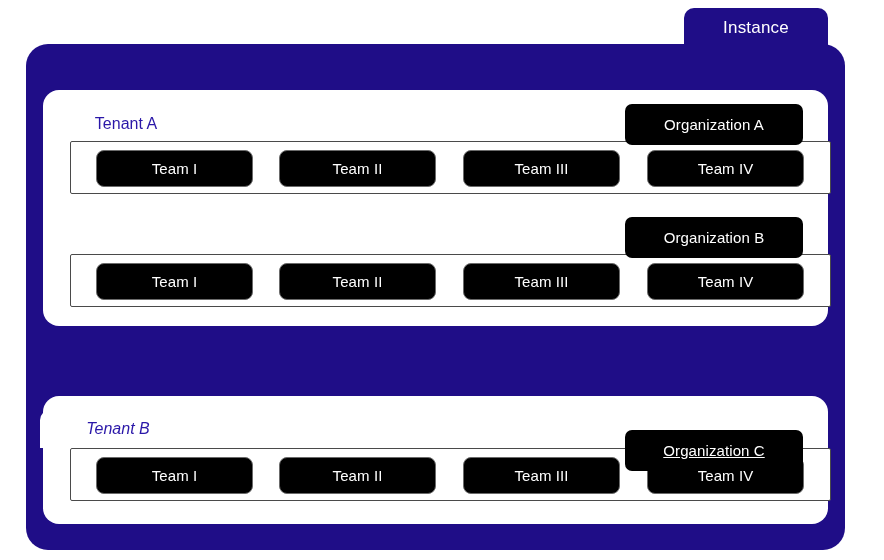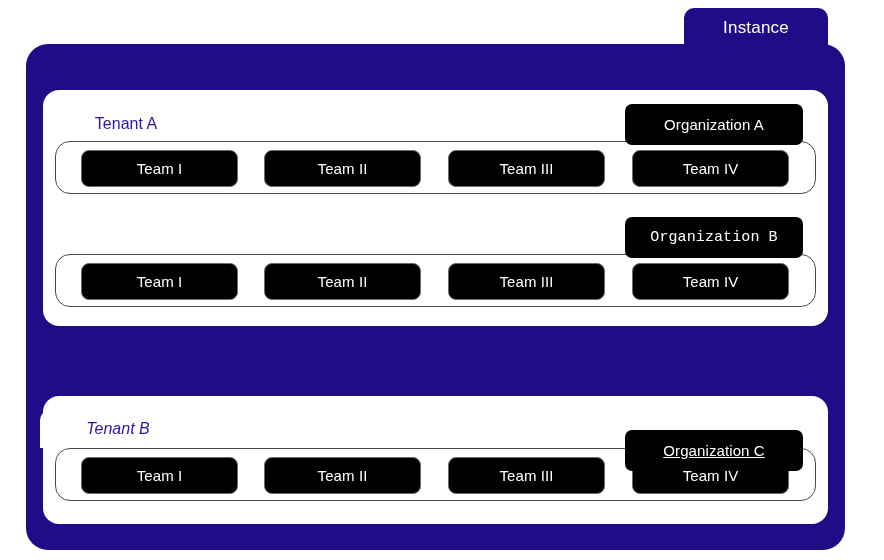--- a/index.html
+++ b/index.html
@@ -84,25 +84,26 @@
     align-items: center;
     justify-content: center;
     z-index: 6;
     letter-spacing: 0.1px;
   }
 
   .org-row {
     position: absolute;
     background: #ffffff;
     border: 1.5px solid #4a4a4a;
-    border-radius: 15px;
+    border-radius: 2px;
     box-sizing: border-box;
     display: flex;
     align-items: center;
     z-index: 5;
+    margin-left: 15px;
   }
 
   
   .team-box {
     position: absolute;
     height: 37px;
     background: #000000;
     border: 1.5px solid #6b6b6b;
     border-radius: 8px;
     box-sizing: border-box;
@@ -126,21 +127,21 @@
   <div class="tenant-panel" style="left:43px; top:90px; width:785px; height:236px;"></div>
 
   <div class="org-tab" style="left:625px; top:104px; width:178px;">Organization A</div>
   <div class="org-row" style="left:55px; top:141px; width:761px; height:53px;">
     <div class="team-box" style="left:25px; top:8px; width:157px;">Team I</div>
     <div class="team-box" style="left:208px; top:8px; width:157px;">Team II</div>
     <div class="team-box" style="left:392px; top:8px; width:157px;">Team III</div>
     <div class="team-box" style="left:576px; top:8px; width:157px;">Team IV</div>
   </div>
 
-  <div class="org-tab" style="left:625px; top:217px; width:178px;font-family:Liberation Mono, monospace;">Organization B</div>
+  <div class="org-tab" style="left:625px; top:217px; width:178px;">Organization B</div>
   <div class="org-row" style="left:55px; top:254px; width:761px; height:53px;">
     <div class="team-box" style="left:25px; top:8px; width:157px;">Team I</div>
     <div class="team-box" style="left:208px; top:8px; width:157px;">Team II</div>
     <div class="team-box" style="left:392px; top:8px; width:157px;">Team III</div>
     <div class="team-box" style="left:576px; top:8px; width:157px;">Team IV</div>
   </div>
 
   <div class="tenant-tab" style="left:40px; top:362px; width:156px;font-style:italic;">Tenant B</div>
   <div class="tenant-panel" style="left:43px; top:396px; width:785px; height:128px;"></div>
 

